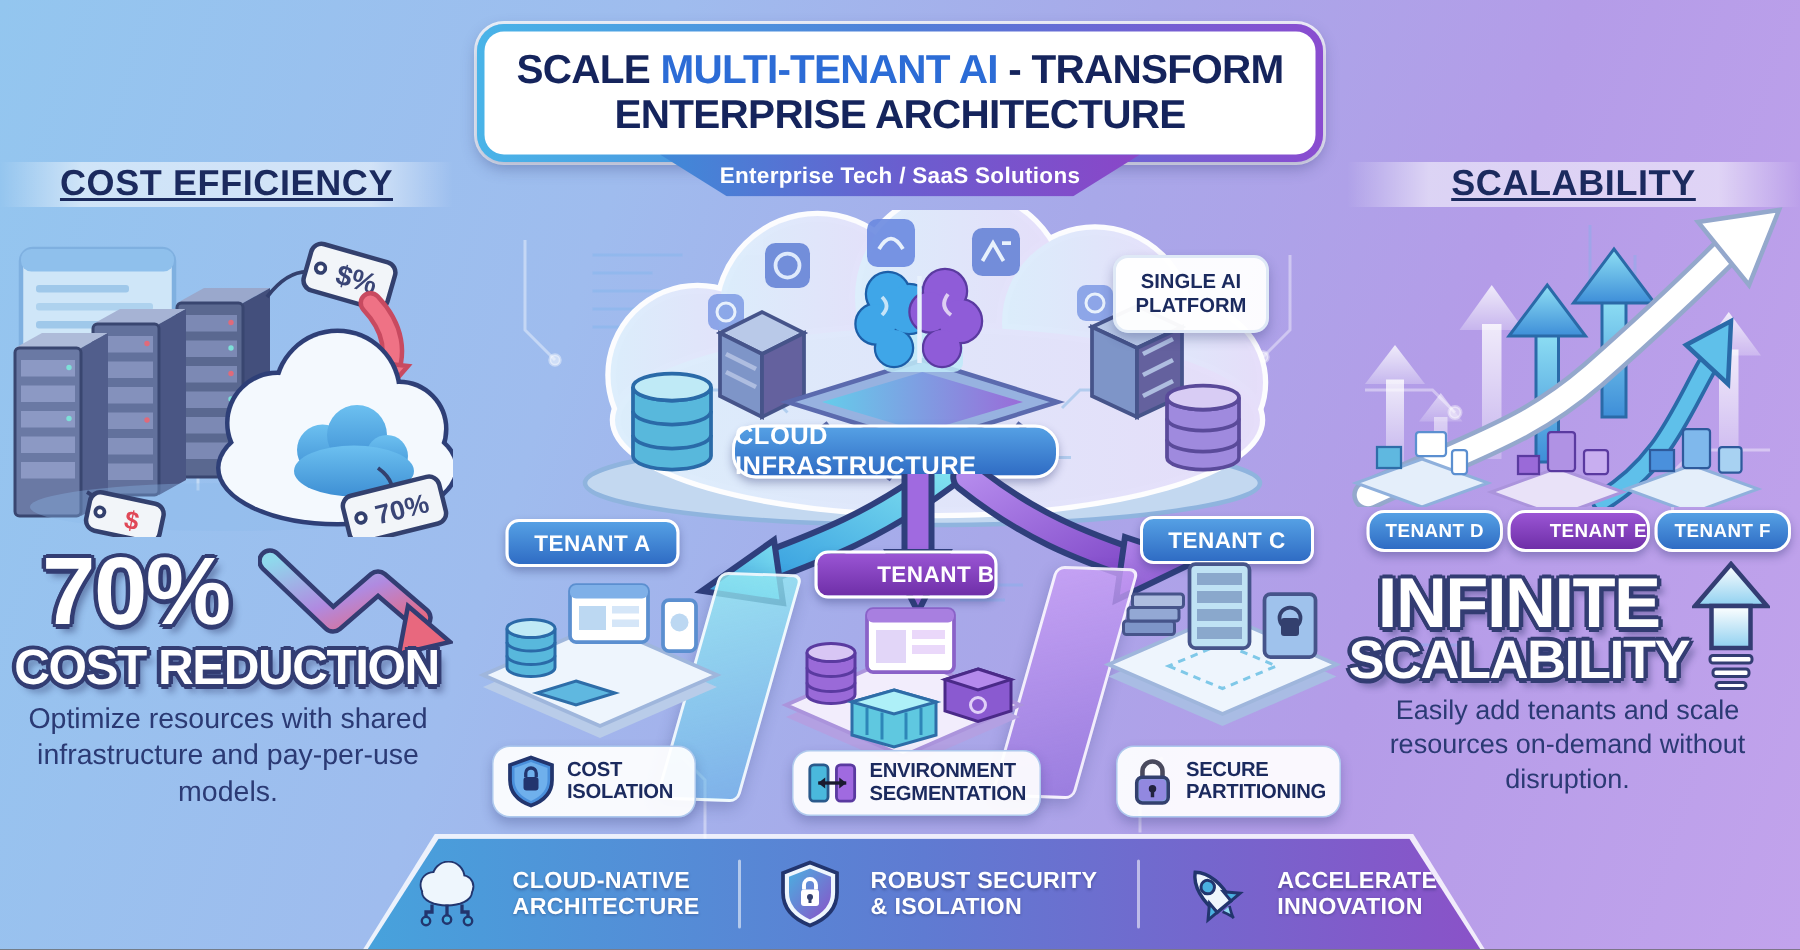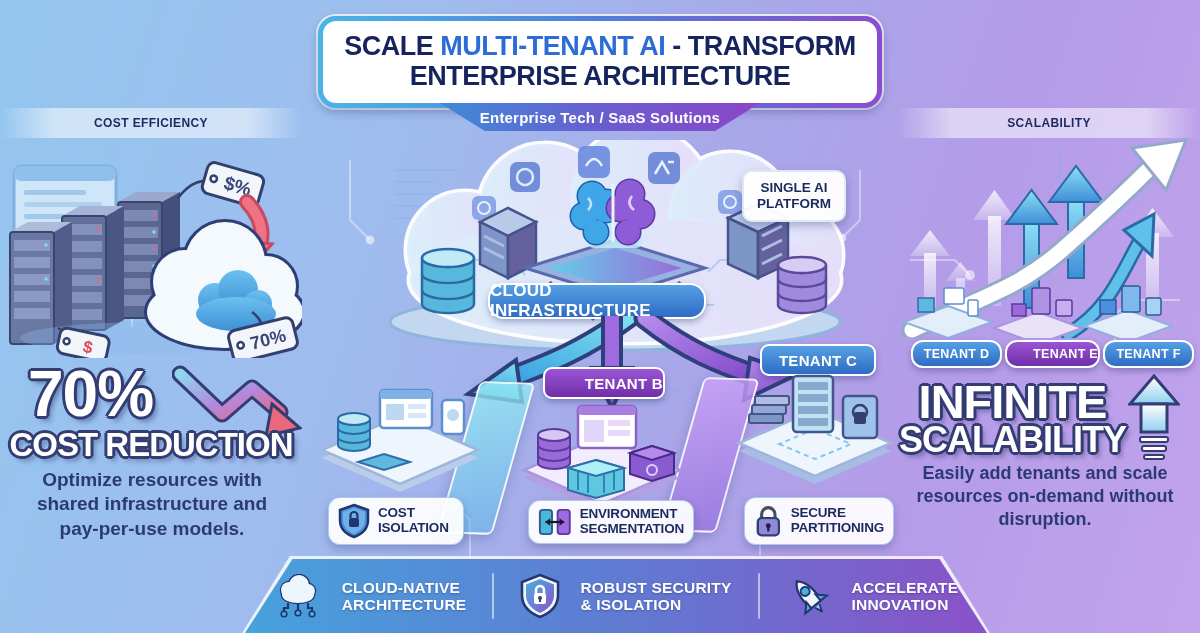--- a/index.html
+++ b/index.html
@@ -26,30 +26,30 @@
     clip-path:polygon(0 0,100% 0,86% 100%,14% 100%);
     display:flex;align-items:center;justify-content:center;
     color:#fff;font-size:15px;font-weight:bold;letter-spacing:.2px;
     box-shadow:0 3px 6px rgba(40,50,110,.3);
   }
   
   .band{
     top:108px;height:30px;display:flex;align-items:center;justify-content:center;
     background:linear-gradient(90deg,rgba(255,255,255,0) 0%,rgba(255,255,255,.55) 18%,rgba(255,255,255,.55) 82%,rgba(255,255,255,0) 100%);
   }
-  .band-text{color:#1b2a5e;font-weight:bold;font-size:12px;letter-spacing:.4px;}
+  .band-text{color:#1b2a5e;font-weight:bold;font-size:24px;letter-spacing:.4px;text-decoration:underline;}
   
   .stroke-text{
     color:#fff;font-weight:bold;letter-spacing:-1px;line-height:1;
     text-shadow:
       -2px -2px 0 #333d73,2px -2px 0 #333d73,-2px 2px 0 #333d73,2px 2px 0 #333d73,
       -3px 0 0 #333d73,3px 0 0 #333d73,0 -3px 0 #333d73,0 3px 0 #333d73,
       4px 5px 5px rgba(35,45,95,.45);
   }
-  .desc{color:#2b3a74;font-weight:bold;font-size:19px;line-height:1.28;text-align:center;}
+  .desc{color:#2b3a74;font-weight:normal;font-size:19px;line-height:1.28;text-align:center;}
   
   .pill{
     display:flex;align-items:center;justify-content:center;color:#fff;font-weight:bold;
     border:2px solid #fff;border-radius:9px;box-shadow:0 3px 6px rgba(40,50,110,.35);
     letter-spacing:.3px;
   }
   .pill-blue{background:linear-gradient(180deg,#55a0e4,#2f6cc4);}
   .pill-purple{background:linear-gradient(180deg,#9a55d4,#6f2fa8);justify-content:flex-end;}
   .callout{
     background:rgba(255,255,255,.96);border-radius:10px;border:2px solid #dfe9f6;
@@ -432,20 +432,23 @@
     <polygon points="292,52 332,52 312,92" fill="#a06ae0" stroke="#2f3f7c" stroke-width="4"></polygon>
 
     <path d="M345 2 C385 34 420 48 462 62" fill="none" stroke="#2f3f7c" stroke-width="23" stroke-linecap="round"></path>
     <path d="M345 2 C385 34 420 48 462 62" fill="none" stroke="url(#arrR)" stroke-width="15" stroke-linecap="round"></path>
     <polygon points="450,42 498,58 444,84" fill="url(#arrR)" stroke="#2f3f7c" stroke-width="4"></polygon>
   </svg>
 
   <div class="abs glass glass-teal" style="left:458px;top:382px;width:52px;height:148px;transform:skewX(-14deg) rotate(2deg)"></div>
   <div class="abs glass glass-purple" style="left:682px;top:378px;width:52px;height:150px;transform:skewX(-14deg) rotate(2deg)"></div>
 
+  <div class="abs pill pill-blue" style="left:337px;top:346px;width:112px;height:28px;font-size:15px">
+    <span>TENANT A</span>
+  </div>
   <div class="abs pill pill-purple" style="left:543px;top:367px;width:118px;height:28px;font-size:15px">
     <span>TENANT B</span>
   </div>
   <div class="abs pill pill-blue" style="left:760px;top:344px;width:112px;height:28px;font-size:15px">
     <span>TENANT C</span>
   </div>
 
   <svg class="abs" style="left:318px;top:382px" width="164" height="112" viewBox="0 0 164 112">
     <polygon points="82,42 160,76 82,110 4,76" fill="#b9cce9"></polygon>
     <polygon points="82,34 160,68 82,102 4,68" fill="#eef5fd" stroke="#9fb6dc" stroke-width="2.5"></polygon>

